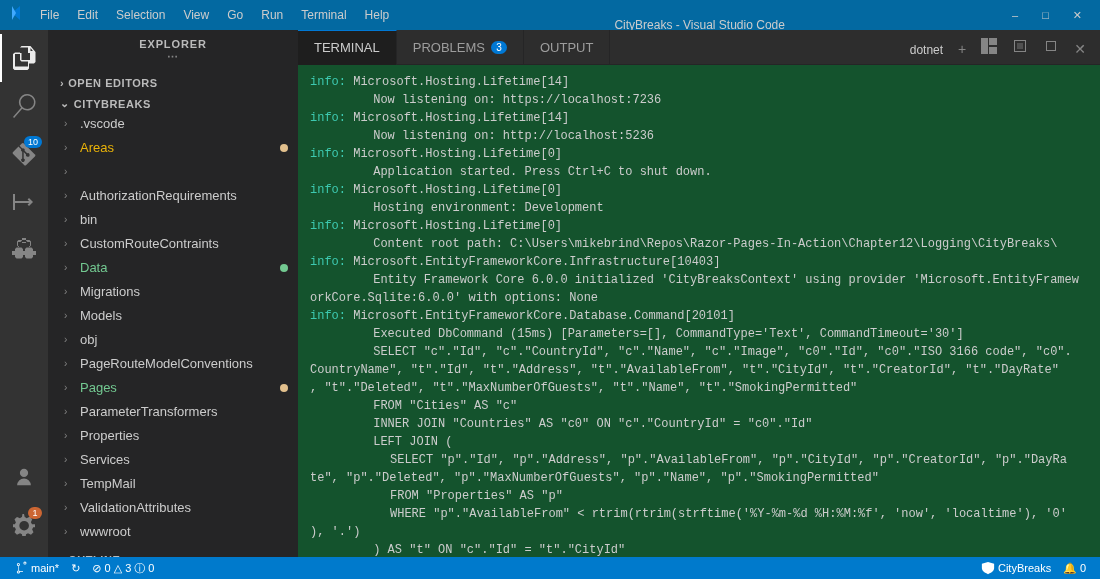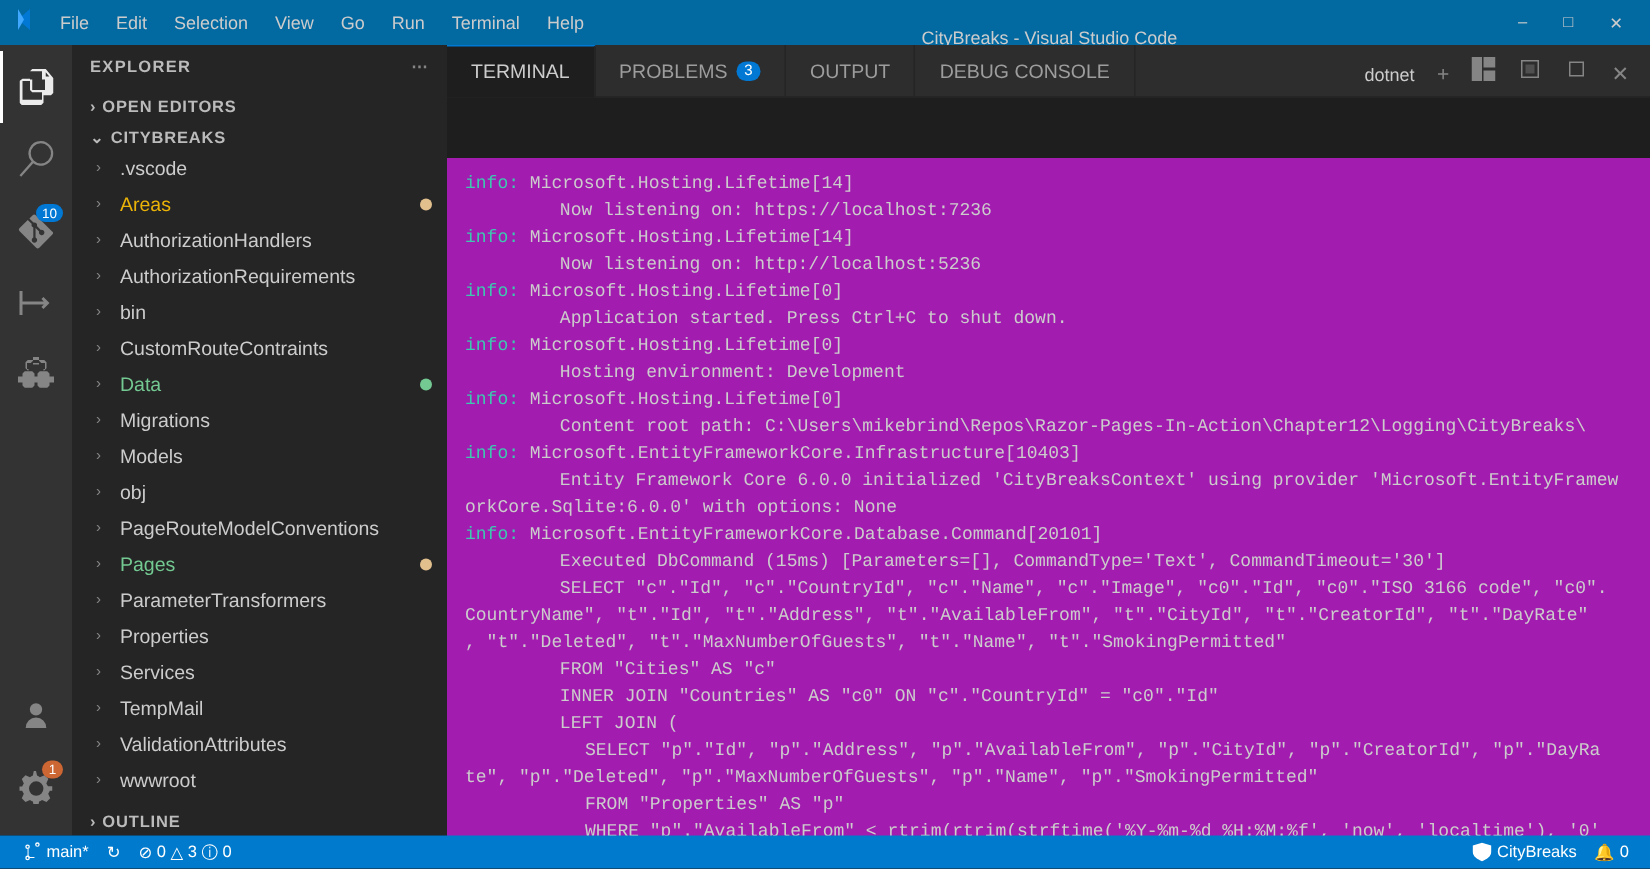--- a/index.html
+++ b/index.html
@@ -114,26 +114,27 @@
       background: #252526;
       display: flex;
       flex-direction: column;
       overflow: hidden;
       flex-shrink: 0;
     }
     .sidebar-header {
       display: flex;
       justify-content: space-between;
       align-items: center;
-      padding: 8px 12px;
+      padding: 8px 28px;
       font-size: 11px;
       font-weight: 700;
       letter-spacing: 0.08em;
       color: #bbbbbb;
       text-transform: uppercase;
+      flex-direction: column;
     }
     .sidebar-header-icons {
       display: flex;
       gap: 4px;
       color: #858585;
     }
     .sidebar-content {
       flex: 1;
       overflow-y: auto;
       overflow-x: hidden;
@@ -246,23 +247,22 @@
 
     
     .terminal-content {
       flex: 1;
       overflow-y: auto;
       overflow-x: hidden;
       padding: 8px 12px;
       font-family: 'Consolas', 'Courier New', monospace;
       font-size: 12px;
       line-height: 1.5;
-      background: #a21caf;
-      color: #cccccc;
-      margin-top: 40px;
+      background: #14532d;
+      color: #cccccc;
     }
     .terminal-content::-webkit-scrollbar { width: 6px; }
     .terminal-content::-webkit-scrollbar-thumb { background: #424242; }
 
     .term-line { white-space: pre-wrap; word-break: break-all; }
     .info-label { color: #3dc9b0; }
     .term-indent { padding-left: 20px; display: block; }
 
     
     .status-bar {
@@ -380,21 +380,20 @@
         <span class="arrow">›</span>
         <span>.vscode</span>
       </div>
       <div class="tree-item tree-item-indent-1">
         <span class="arrow">›</span>
         <span style="color:#eab308;">Areas</span>
         <span class="dot"></span>
       </div>
       <div class="tree-item tree-item-indent-1">
         <span class="arrow">›</span>
-        <span>AuthorizationHandlers</span>
       </div>
       <div class="tree-item tree-item-indent-1">
         <span class="arrow">›</span>
         <span>AuthorizationRequirements</span>
       </div>
       <div class="tree-item tree-item-indent-1">
         <span class="arrow">›</span>
         <span>bin</span>
       </div>
       <div class="tree-item tree-item-indent-1">
@@ -468,23 +467,20 @@
     <div class="tab-bar">
       <div class="tab active">
         <span>TERMINAL</span>
       </div>
       <div class="tab">
         <span>PROBLEMS</span>
         <span class="badge">3</span>
       </div>
       <div class="tab">
         <span>OUTPUT</span>
-      </div>
-      <div class="tab">
-        <span>DEBUG CONSOLE</span>
       </div>
       <div class="tab-spacer"></div>
       <div class="tab-actions">
         <span class="tab-action-btn" style="color:#cccccc; font-size:12px;">dotnet</span>
         <span class="tab-action-btn">+</span>
         <span class="tab-action-btn">
           <svg width="16" height="16" viewBox="0 0 16 16" fill="#858585">
               <path d="M0 0h7v16H0V0zm8 0h8v7H8V0zm0 9h8v7H8V9z"></path>
             </svg>
         </span>

